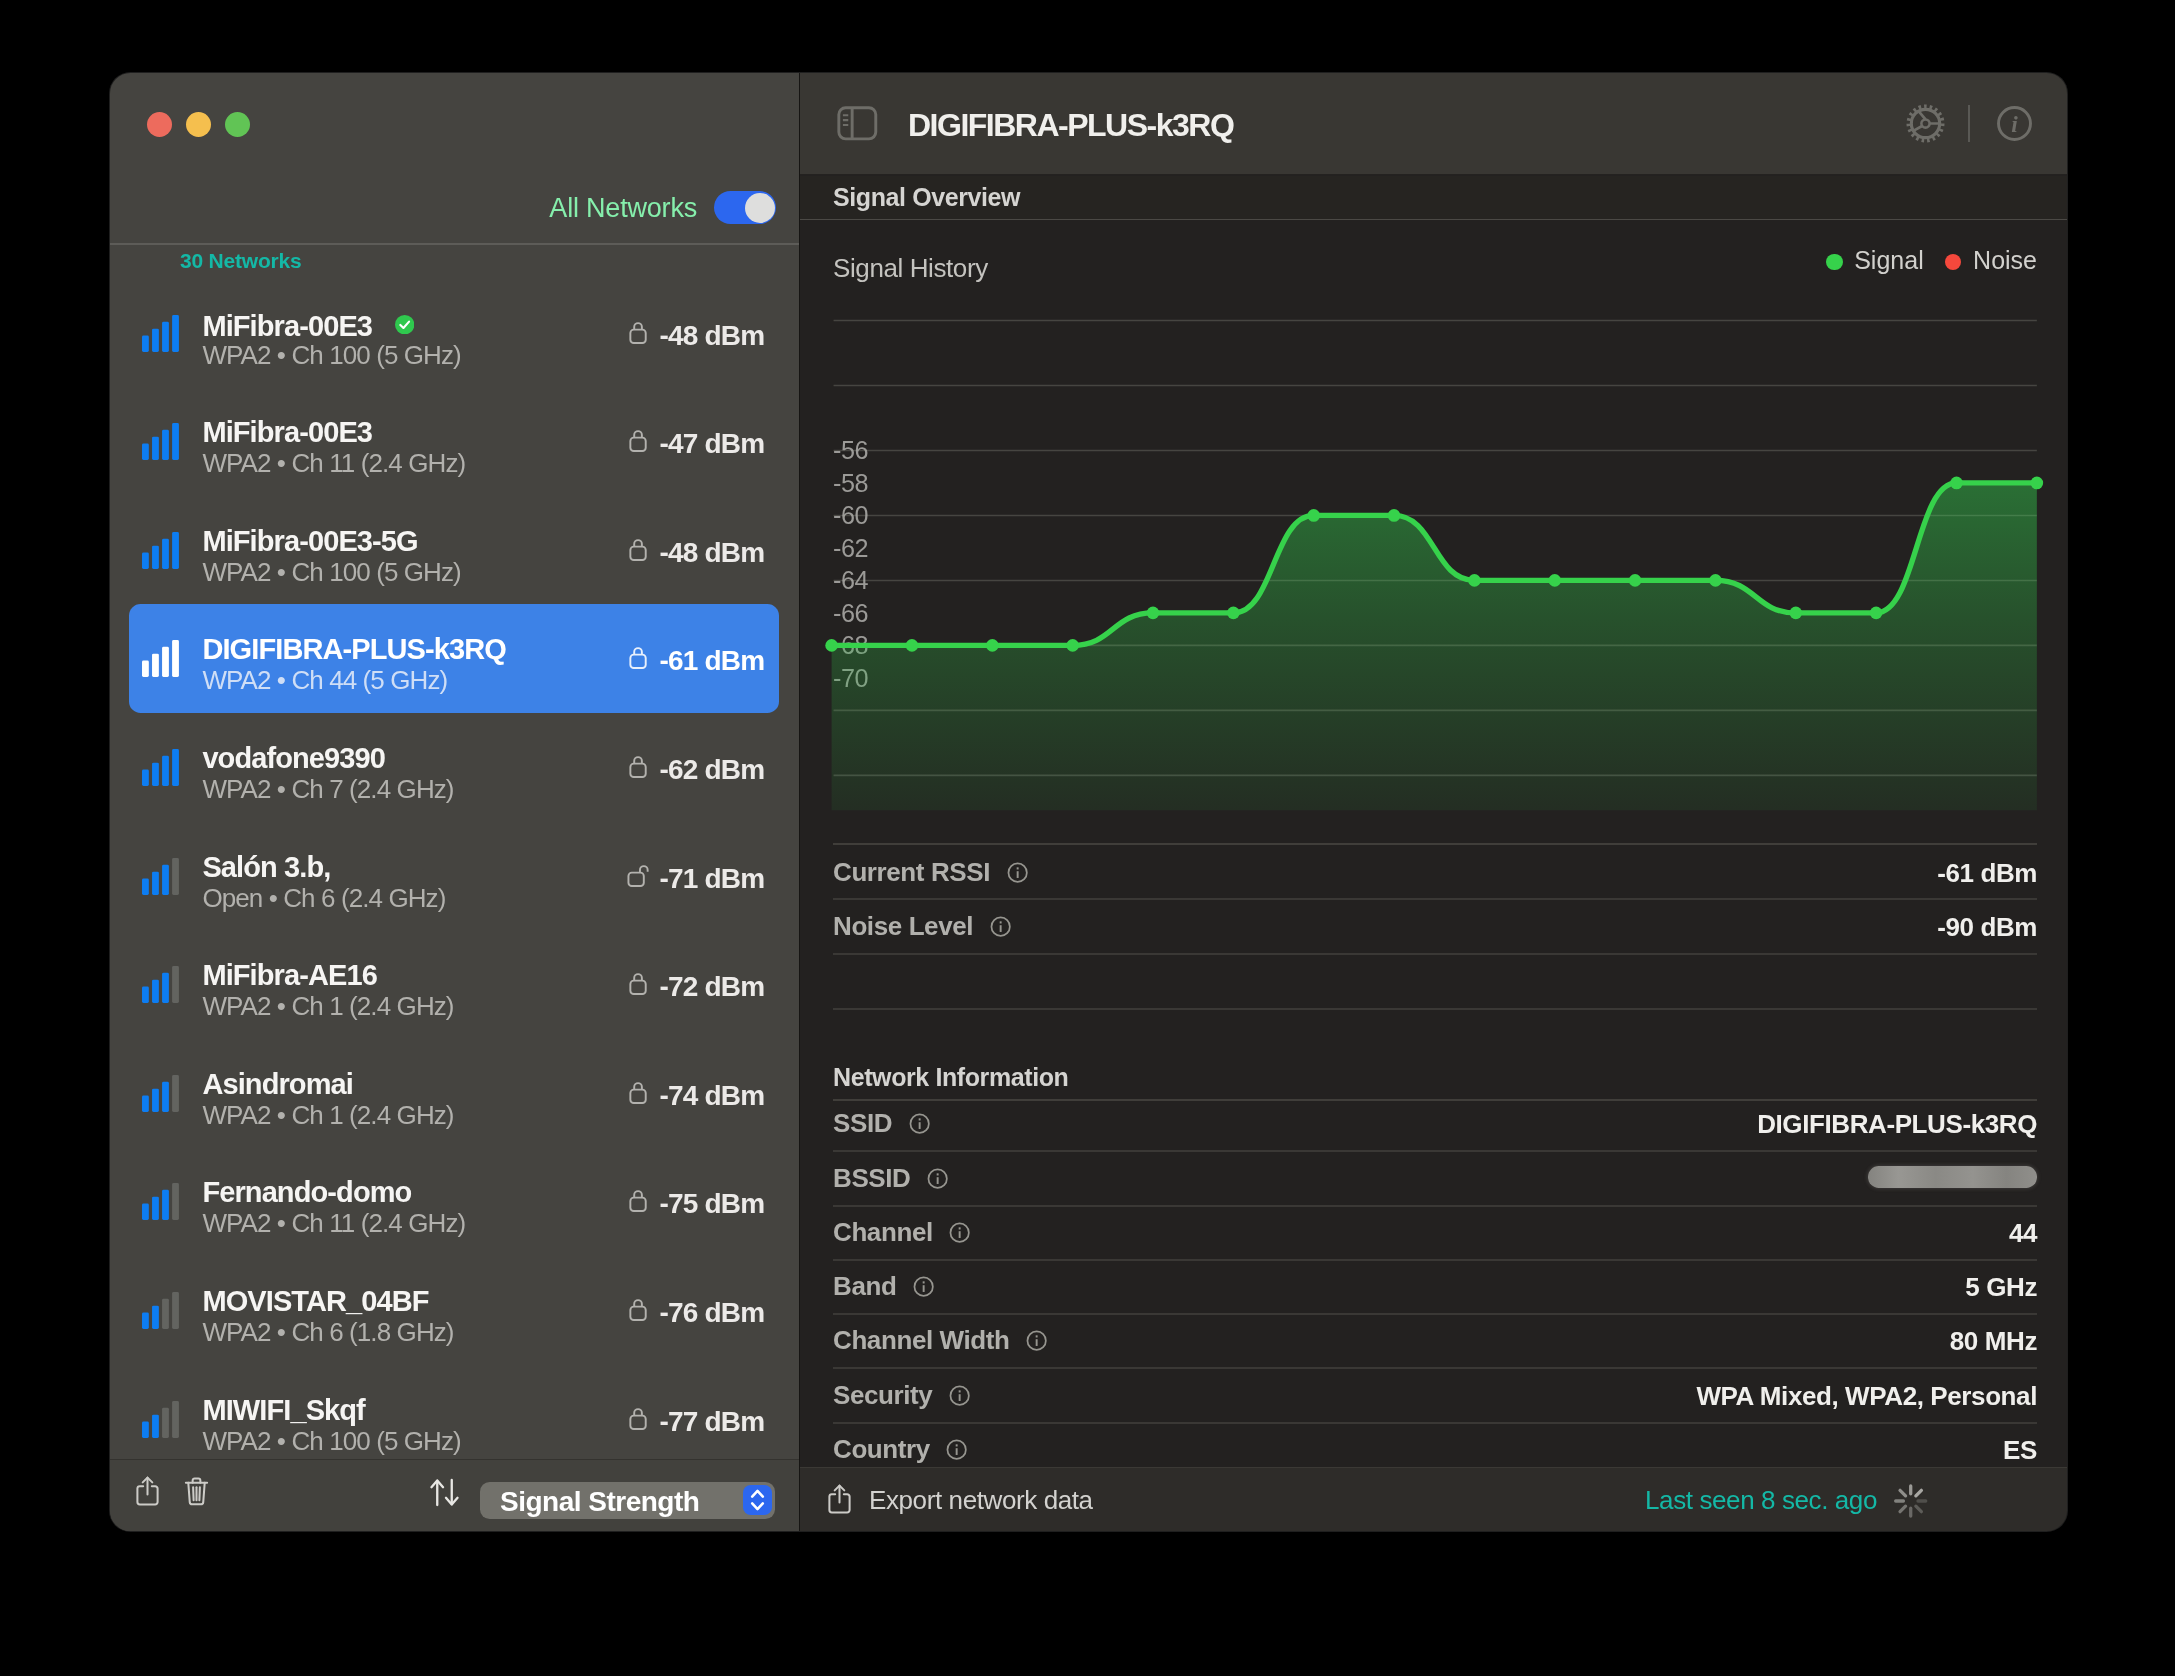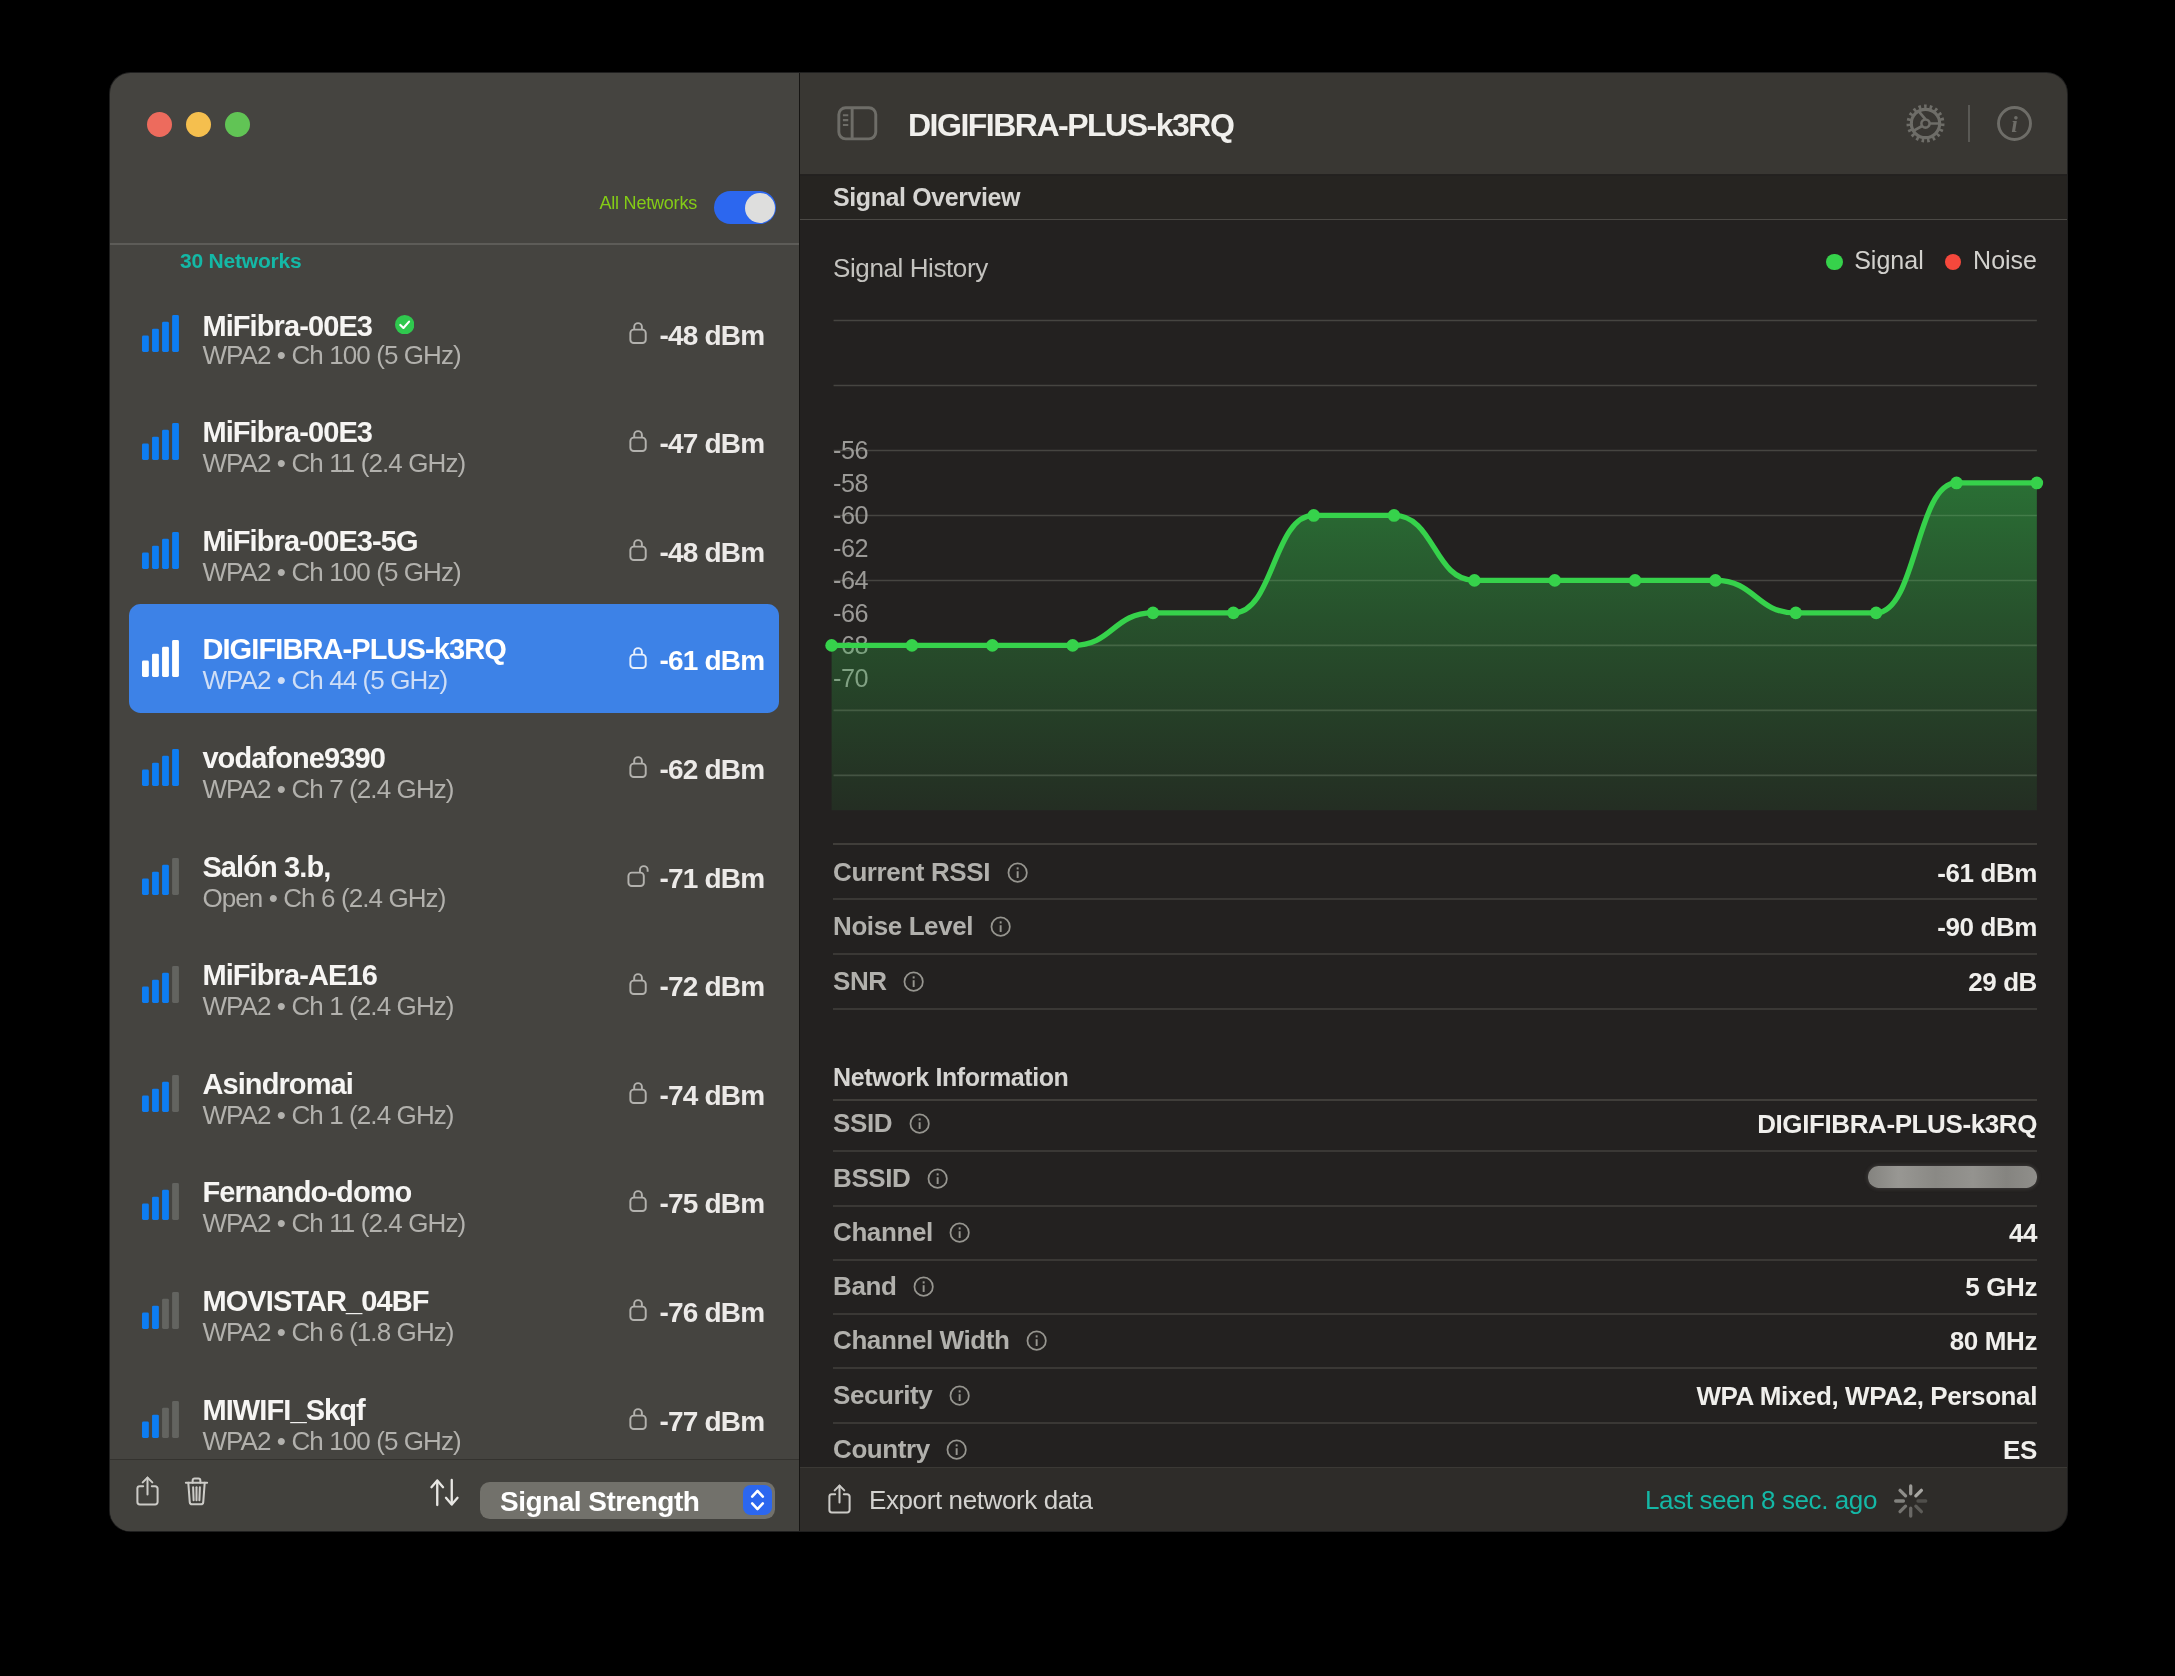--- a/index.html
+++ b/index.html
@@ -1,18 +1,18 @@
 <!DOCTYPE html>
 <html><head><meta charset="utf-8"><style>
 * { margin:0; padding:0; box-sizing:border-box; }
 html,body { width:2176px; height:1677px; background:#000; font-family:"Liberation Sans", sans-serif; overflow:hidden; }
 .win { position:absolute; left:110px; top:73px; width:1957px; height:1458px; border-radius:20.4px; background:#242220; overflow:hidden; box-shadow:0 0 0 1px rgba(255,255,255,0.12), 0 29px 68px rgba(0,0,0,0.7); }
 .sidebar { position:absolute; left:0; top:0; width:689px; height:1458px; background:#454440; }
 .tl { position:absolute; top:39px; width:25px; height:25px; border-radius:50%; }
-.allnet { position:absolute; top:120px; right:102px; font-size:18px; color:#84cc16; letter-spacing:-0.2px; }
+.allnet { position:absolute; top:120px; right:102px; font-size:27px; color:#86efac; letter-spacing:-0.2px; }
 .toggle { position:absolute; left:604px; top:118px; width:62px; height:33px; border-radius:16.5px; background:#2c67ef; }
 .toggle .knob { position:absolute; right:1.5px; top:1.5px; width:30px; height:30px; border-radius:50%; background:#dededd; }
 .hsep { position:absolute; left:0; top:170px; width:689px; height:1.6px; background:#5d5c58; }
 .nethdr { position:absolute; left:28px; top:176px; font-size:21px; font-weight:bold; color:#14b8a6; letter-spacing:-0.2px;margin-left:42px;}
 .row { position:absolute; left:19.4px; width:650px; height:109px; border-radius:11.6px; }
 .row.sel { background:#3d82e7; }
 .rtitle { position:absolute; left:73px; top:29px; font-size:29px; font-weight:bold; color:#f6f5f3; letter-spacing:-0.9px; white-space:nowrap; }
 .row.sel .rtitle { color:#ffffff; }
 .rsub { position:absolute; left:73px; top:61px; font-size:26px; color:#b2b1ad; letter-spacing:-0.9px; white-space:nowrap; }
 .row.sel .rsub { color:#cfdef6; }
@@ -364,29 +364,20 @@
 <div class="irow" style="top:826px">
         <span class="ilab">Noise Level</span>
         <svg class="ii" width="21.3" height="21.3" viewBox="0 0 22 22">
           <circle cx="11" cy="11" r="9.5" fill="none" stroke="#96958f" stroke-width="1.8"></circle>
           <rect x="10" y="9.5" width="2" height="7" fill="#96958f"></rect>
           <rect x="10" y="5.5" width="2" height="2.2" fill="#96958f"></rect>
         </svg>
         <span class="ival">-90 dBm</span>
       </div>
 <div class="isep" style="top:880px"></div>
-<div class="irow" style="top:881px">
-        <span class="ilab">SNR</span>
-        <svg class="ii" width="21.3" height="21.3" viewBox="0 0 22 22">
-          <circle cx="11" cy="11" r="9.5" fill="none" stroke="#96958f" stroke-width="1.8"></circle>
-          <rect x="10" y="9.5" width="2" height="7" fill="#96958f"></rect>
-          <rect x="10" y="5.5" width="2" height="2.2" fill="#96958f"></rect>
-        </svg>
-        <span class="ival">29 dB</span>
-      </div>
 <div class="isep" style="top:935px"></div>
 
     <div class="nihdr">Network Information</div>
     <div class="nisep"></div>
 <div class="irow" style="top:1023px">
         <span class="ilab">SSID</span>
         <svg class="ii" width="21.3" height="21.3" viewBox="0 0 22 22">
           <circle cx="11" cy="11" r="9.5" fill="none" stroke="#96958f" stroke-width="1.8"></circle>
           <rect x="10" y="9.5" width="2" height="7" fill="#96958f"></rect>
           <rect x="10" y="5.5" width="2" height="2.2" fill="#96958f"></rect>

